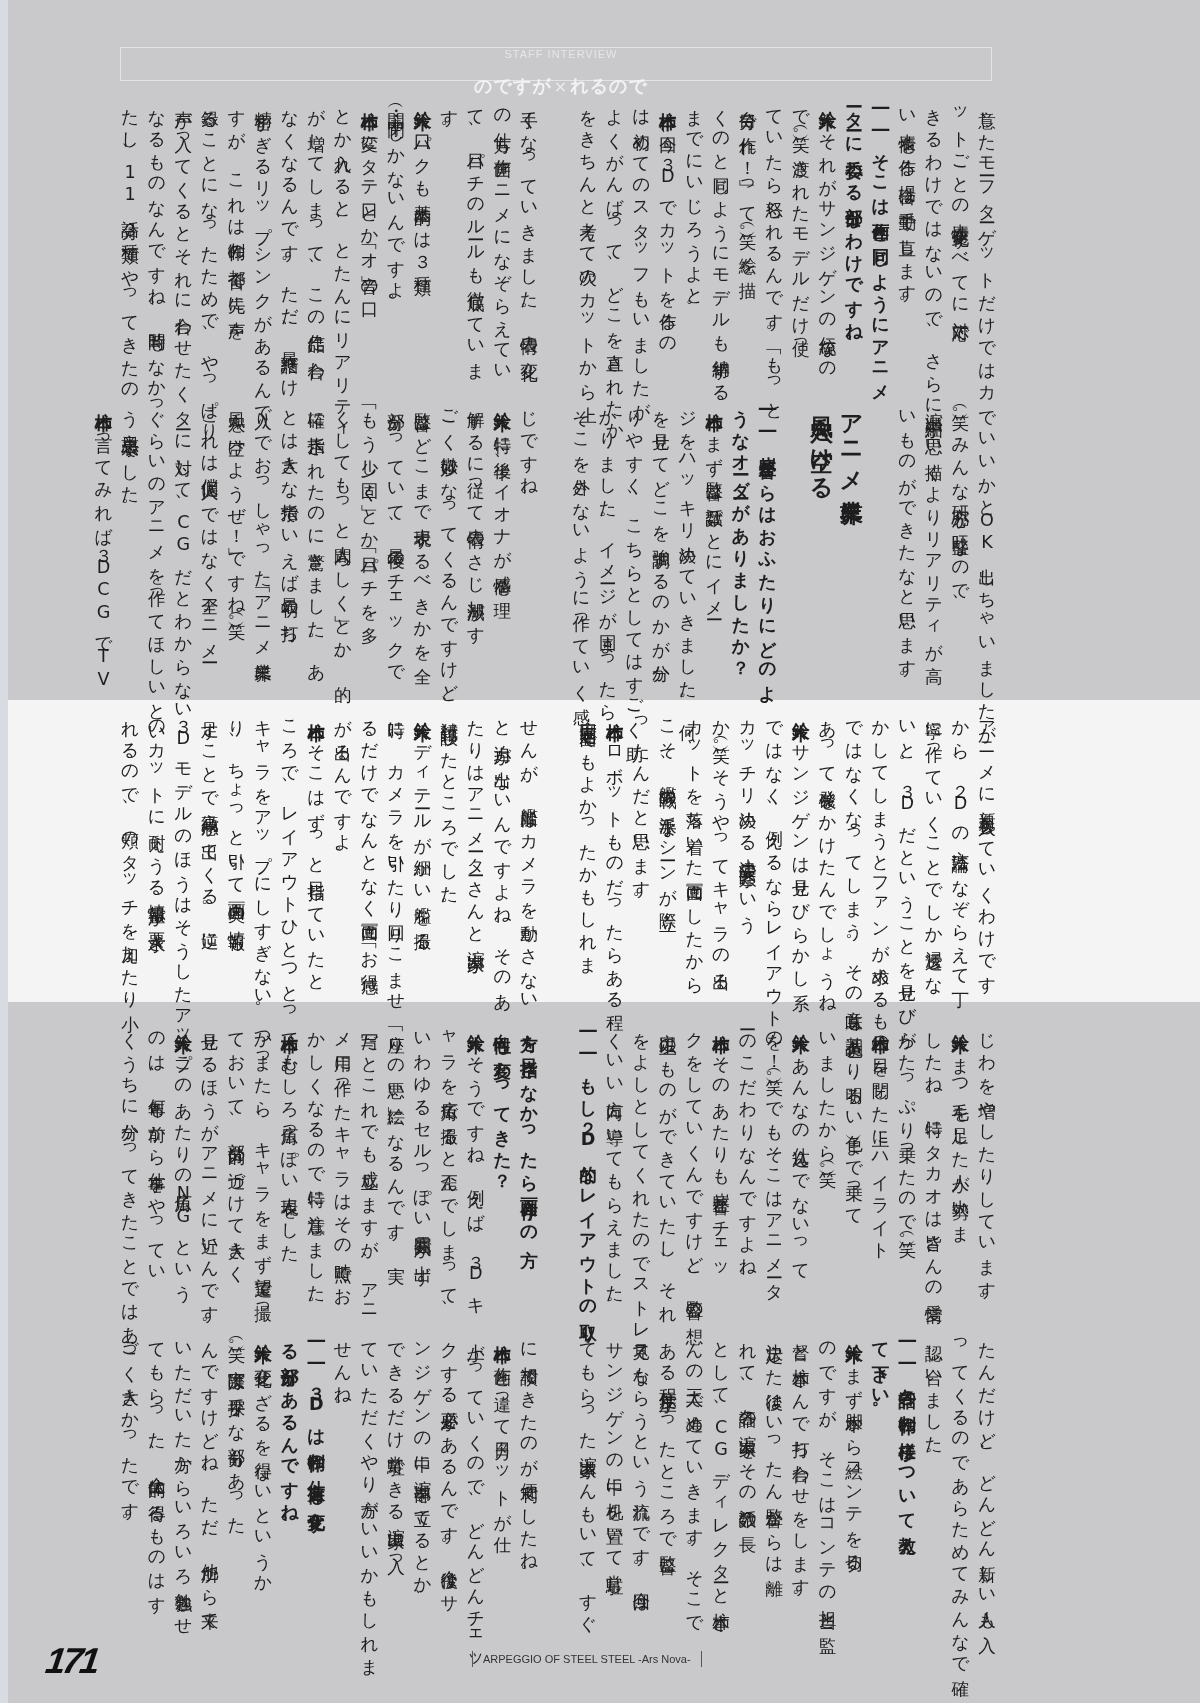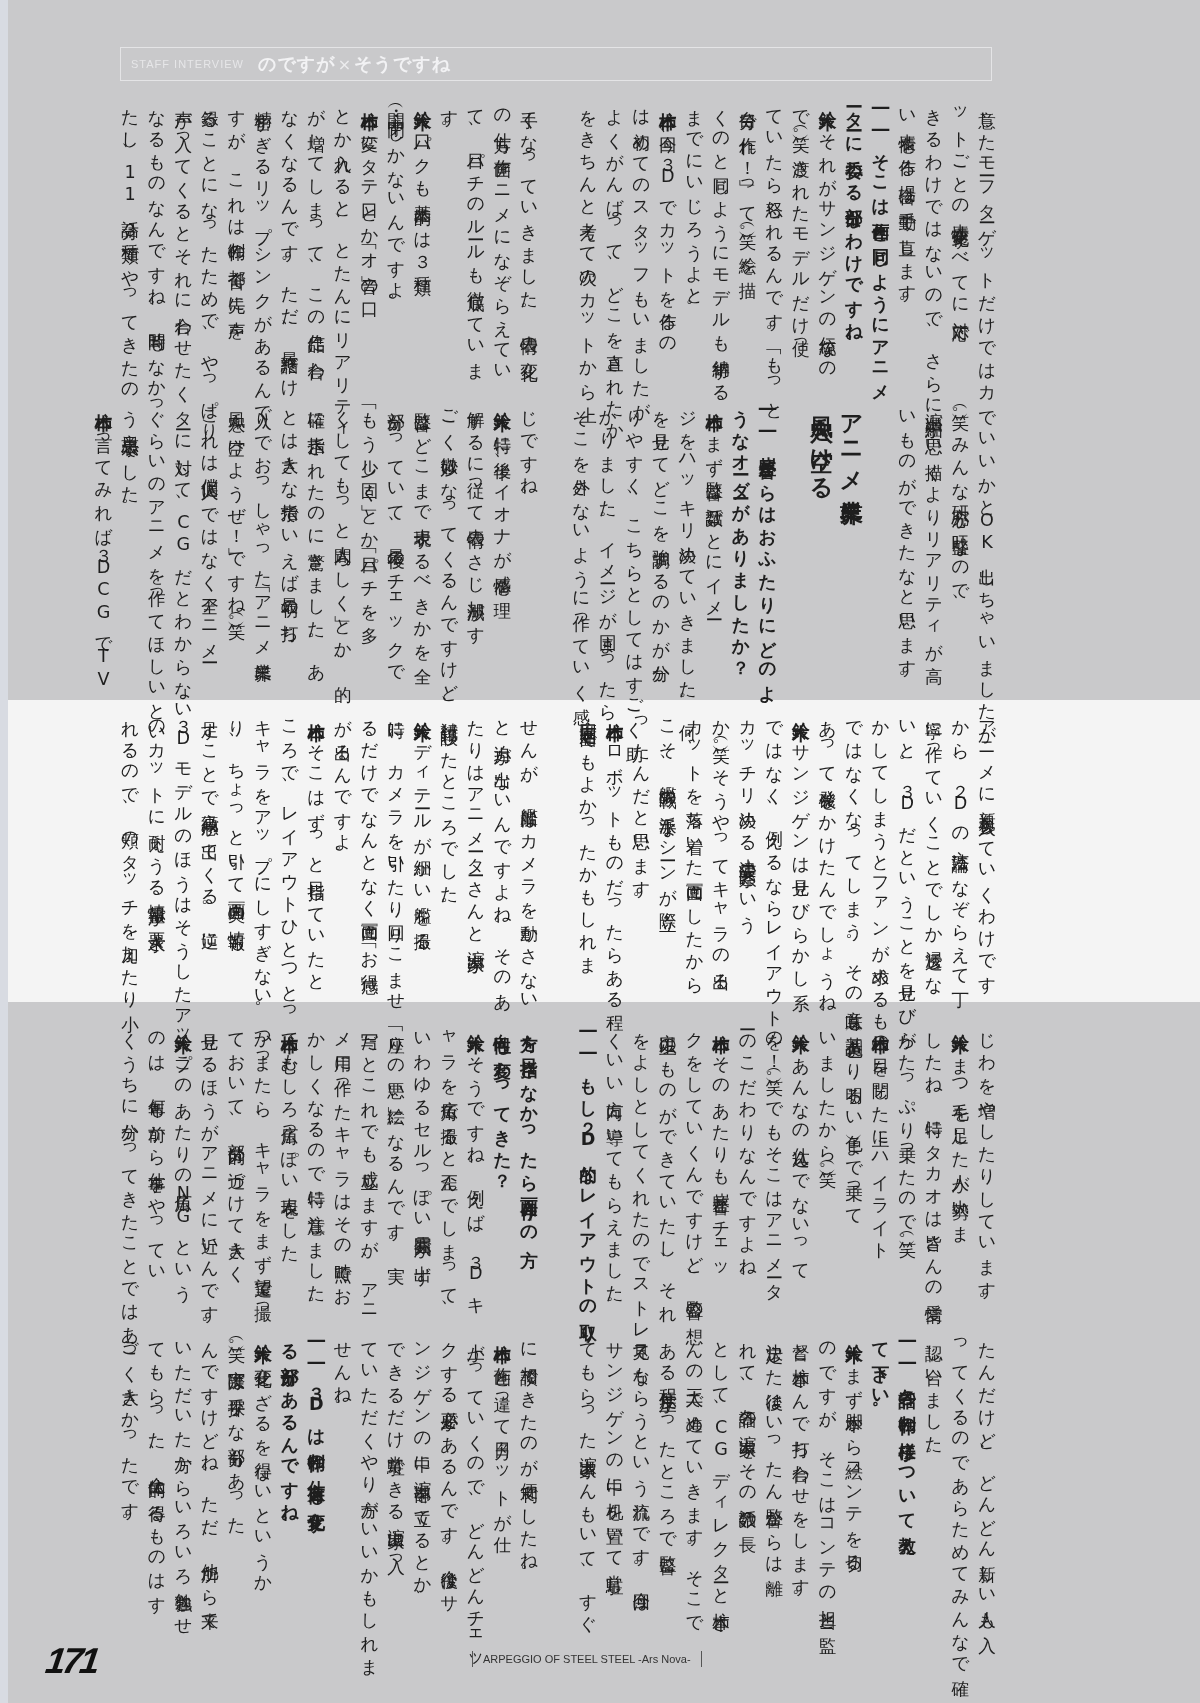--- a/index.html
+++ b/index.html
@@ -7,21 +7,21 @@
     width:1200px; height:1703px; position:relative; overflow:hidden;
     background:#c9c9cb;
     font-family:"DejaVu Sans", sans-serif;
     color:#1e1e1e;
   }
   .left-strip { position:absolute; left:0; top:0; width:8px; height:1703px; background:#d8dbe2; }
   .white-band { position:absolute; left:8px; right:0; top:700px; height:302px; background:#f4f4f4; }
   .header-box {
     position:absolute; left:120px; top:47px; width:872px; height:34px;
     border:1.5px solid #e4e4e6; box-sizing:border-box;
-    display:flex; align-items:center; padding-left:10px; gap:14px;
+    display:flex; align-items:center; padding-left:10px; gap:14px;flex-direction:column;
   }
   .header-label { color:#e6e6e8; font-family:"Liberation Sans", sans-serif; font-size:11px; letter-spacing:1px; }
   .header-names { color:#f2f2f4; font-size:18px; font-weight:bold; letter-spacing:1px; }
   .header-names .x { font-weight:normal; font-size:16px; margin:0 2px; color:#ececee; }
 
   .block { position:absolute; display:flex; flex-direction:row-reverse; }
   .col {
     writing-mode:vertical-rl; text-orientation:upright;
     font-size:17.6px; line-height:26.6px; width:26.6px;
     letter-spacing:2.3px; white-space:nowrap;
@@ -44,21 +44,21 @@
 </style>
 </head>
 <body>
 
 <div class="left-strip"></div>
 <div class="white-band"></div>
 
 <div class="header-box">
   <span class="header-label">STAFF INTERVIEW</span>
   <span class="header-names">
-    <span>のですが</span><span class="x">×</span><span>そうですね</span>
+    <span>のですが</span><span class="x">×</span><span>れるので</span>
   </span>
 </div>
 
 <div id="body-text">
     <div class="block" style="top: 97px; right: 200px;">
       <div class="col"><span>意したモーフターゲットだけではカ</span></div>
       <div class="col"><span>ットごとの表情変化すべてに対応で</span></div>
       <div class="col"><span>きるわけではないので、さらに細か</span></div>
       <div class="col"><span>い表情を作る場合は手動で直します。</span></div>
       <div class="col q"><span>――そこは作画と同じようにアニメ</span></div>

